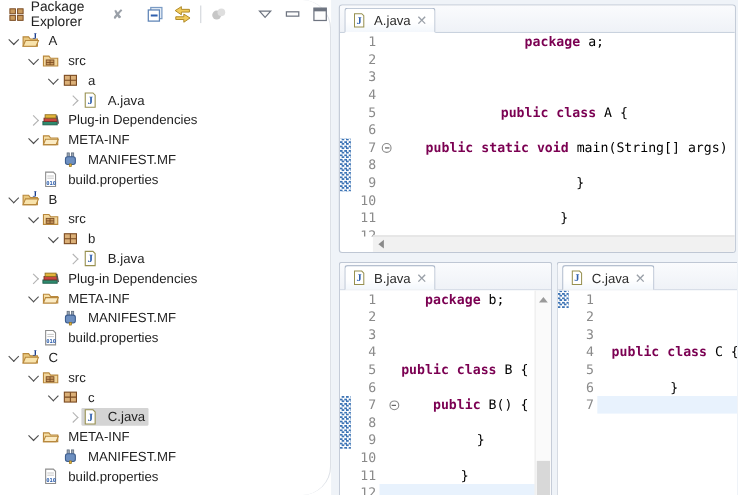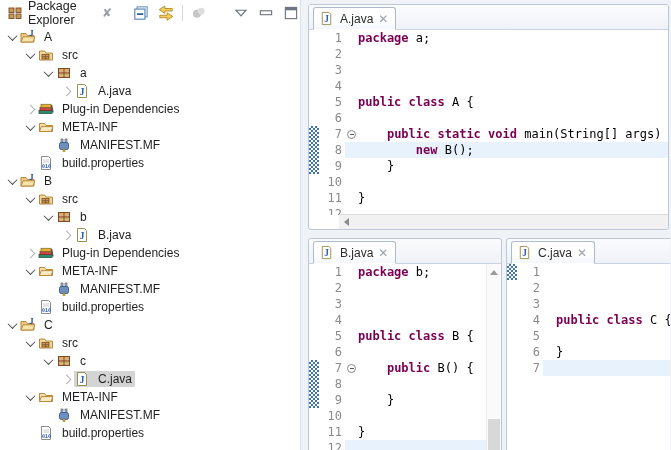--- a/index.html
+++ b/index.html
@@ -1,21 +1,21 @@
 <!DOCTYPE html>
 <html><head>
 <meta charset="utf-8">
 <style>
   html,body{margin:0;padding:0;background:#fff;}
   #root{position:relative;width:671px;height:450px;background:#FFFFFF;overflow:hidden;
         font-family:"Liberation Sans",sans-serif;font-size:12px;color:#1e1e1e;}
 
   
   #left-panel{position:absolute;left:0;top:0;width:301px;height:450px;background:#fff;
-              border-right:1px solid #DDE1E7;box-sizing:border-box;}
+              border-right:1px solid #DDE1E7;box-sizing:border-box;border-radius:26px;}
   .view-header{height:26px;display:flex;align-items:center;padding-left:3px;}
   .view-tab{display:inline-flex;align-items:center;gap:5px;padding:3px 6px 3px 4px;}
   .view-tab .vt-label{font-size:12.5px;color:#222;}
   .close-x{color:#9aa0a8;font-size:12px;line-height:1;cursor:pointer;}
   .view-toolbar{display:flex;align-items:center;margin-left:14px;gap:7px;}
   .tb-icon{width:18px;height:18px;display:inline-flex;align-items:center;justify-content:center;}
   .tb-sep{width:1px;height:16px;background:#D2D5DA;}
   .tb-gap{width:10px;}
 
   #pe-tree{position:absolute;top:28px;left:0;right:1px;bottom:0;overflow:hidden;}
@@ -42,21 +42,21 @@
         border:1px solid #AEBACB;border-bottom:1px solid #FFFFFF;border-radius:3px 3px 0 0;margin-bottom:-1px;}
   .etab .etab-label{color:#2b2b2b;}
   .etab .ticon svg{width:15px;height:15px;}
 
   .codewrap{position:absolute;left:0;right:0;top:25px;bottom:0;overflow:hidden;background:#fff;}
   .crow{height:16px;display:flex;align-items:stretch;line-height:16px;
         font-family:"DejaVu Sans Mono","Liberation Mono",monospace;font-size:12px;}
   .rcol{width:10px;flex:0 0 10px;}
   .rcol.hatch{background:conic-gradient(#3D74B5 0 25%,#fff 0 50%,#3D74B5 0 75%,#fff 0);background-size:4px 4px;}
   .lnum{width:26px;flex:0 0 26px;text-align:right;color:#8A8A8A;padding-right:3px;box-sizing:border-box;}
-  .lright{flex:1;display:flex;align-items:center;min-width:0;}
+  .lright{flex:1;display:flex;align-items:center;min-width:0;justify-content:center;}
   .lright.cur{background:#E8F2FD;}
   .fold{width:13px;flex:0 0 13px;display:inline-flex;align-items:center;justify-content:center;}
   .fm{width:9px;height:9px;border:1px solid #8a8a8a;border-radius:50%;position:relative;background:#fff;box-sizing:border-box;}
   .fm::after{content:"";position:absolute;left:1.5px;right:1.5px;top:50%;height:1px;background:#555;}
   .code{white-space:pre;overflow:hidden;}
   .kw{color:#7B0052;font-weight:bold;}
   .pl{color:#000;}
 
   
   .hscroll{position:absolute;left:30px;right:0;bottom:0;height:14px;background:#F1F1F1;border-top:1px solid #DCDCDC;display:flex;}
@@ -489,24 +489,20 @@
             <div class="lright">
               <span class="fold">
                 <i class="fm"></i>
               </span>
               <span class="code"><span class="pl">    </span><span class="kw">public</span><span class="pl"> </span><span class="kw">static</span><span class="pl"> </span><span class="kw">void</span><span class="pl"> main(String[] args) {</span></span>
             </div>
           </div>
           <div class="crow">
             <span class="rcol hatch"></span>
             <span class="lnum">8</span>
-            <div class="lright cur">
-              <span class="fold"></span>
-              <span class="code"><span class="pl">        </span><span class="kw">new</span><span class="pl"> B();</span></span>
-            </div>
           </div>
           <div class="crow">
             <span class="rcol hatch"></span>
             <span class="lnum">9</span>
             <div class="lright">
               <span class="fold"></span>
               <span class="code"><span class="pl">    }</span></span>
             </div>
           </div>
           <div class="crow">

